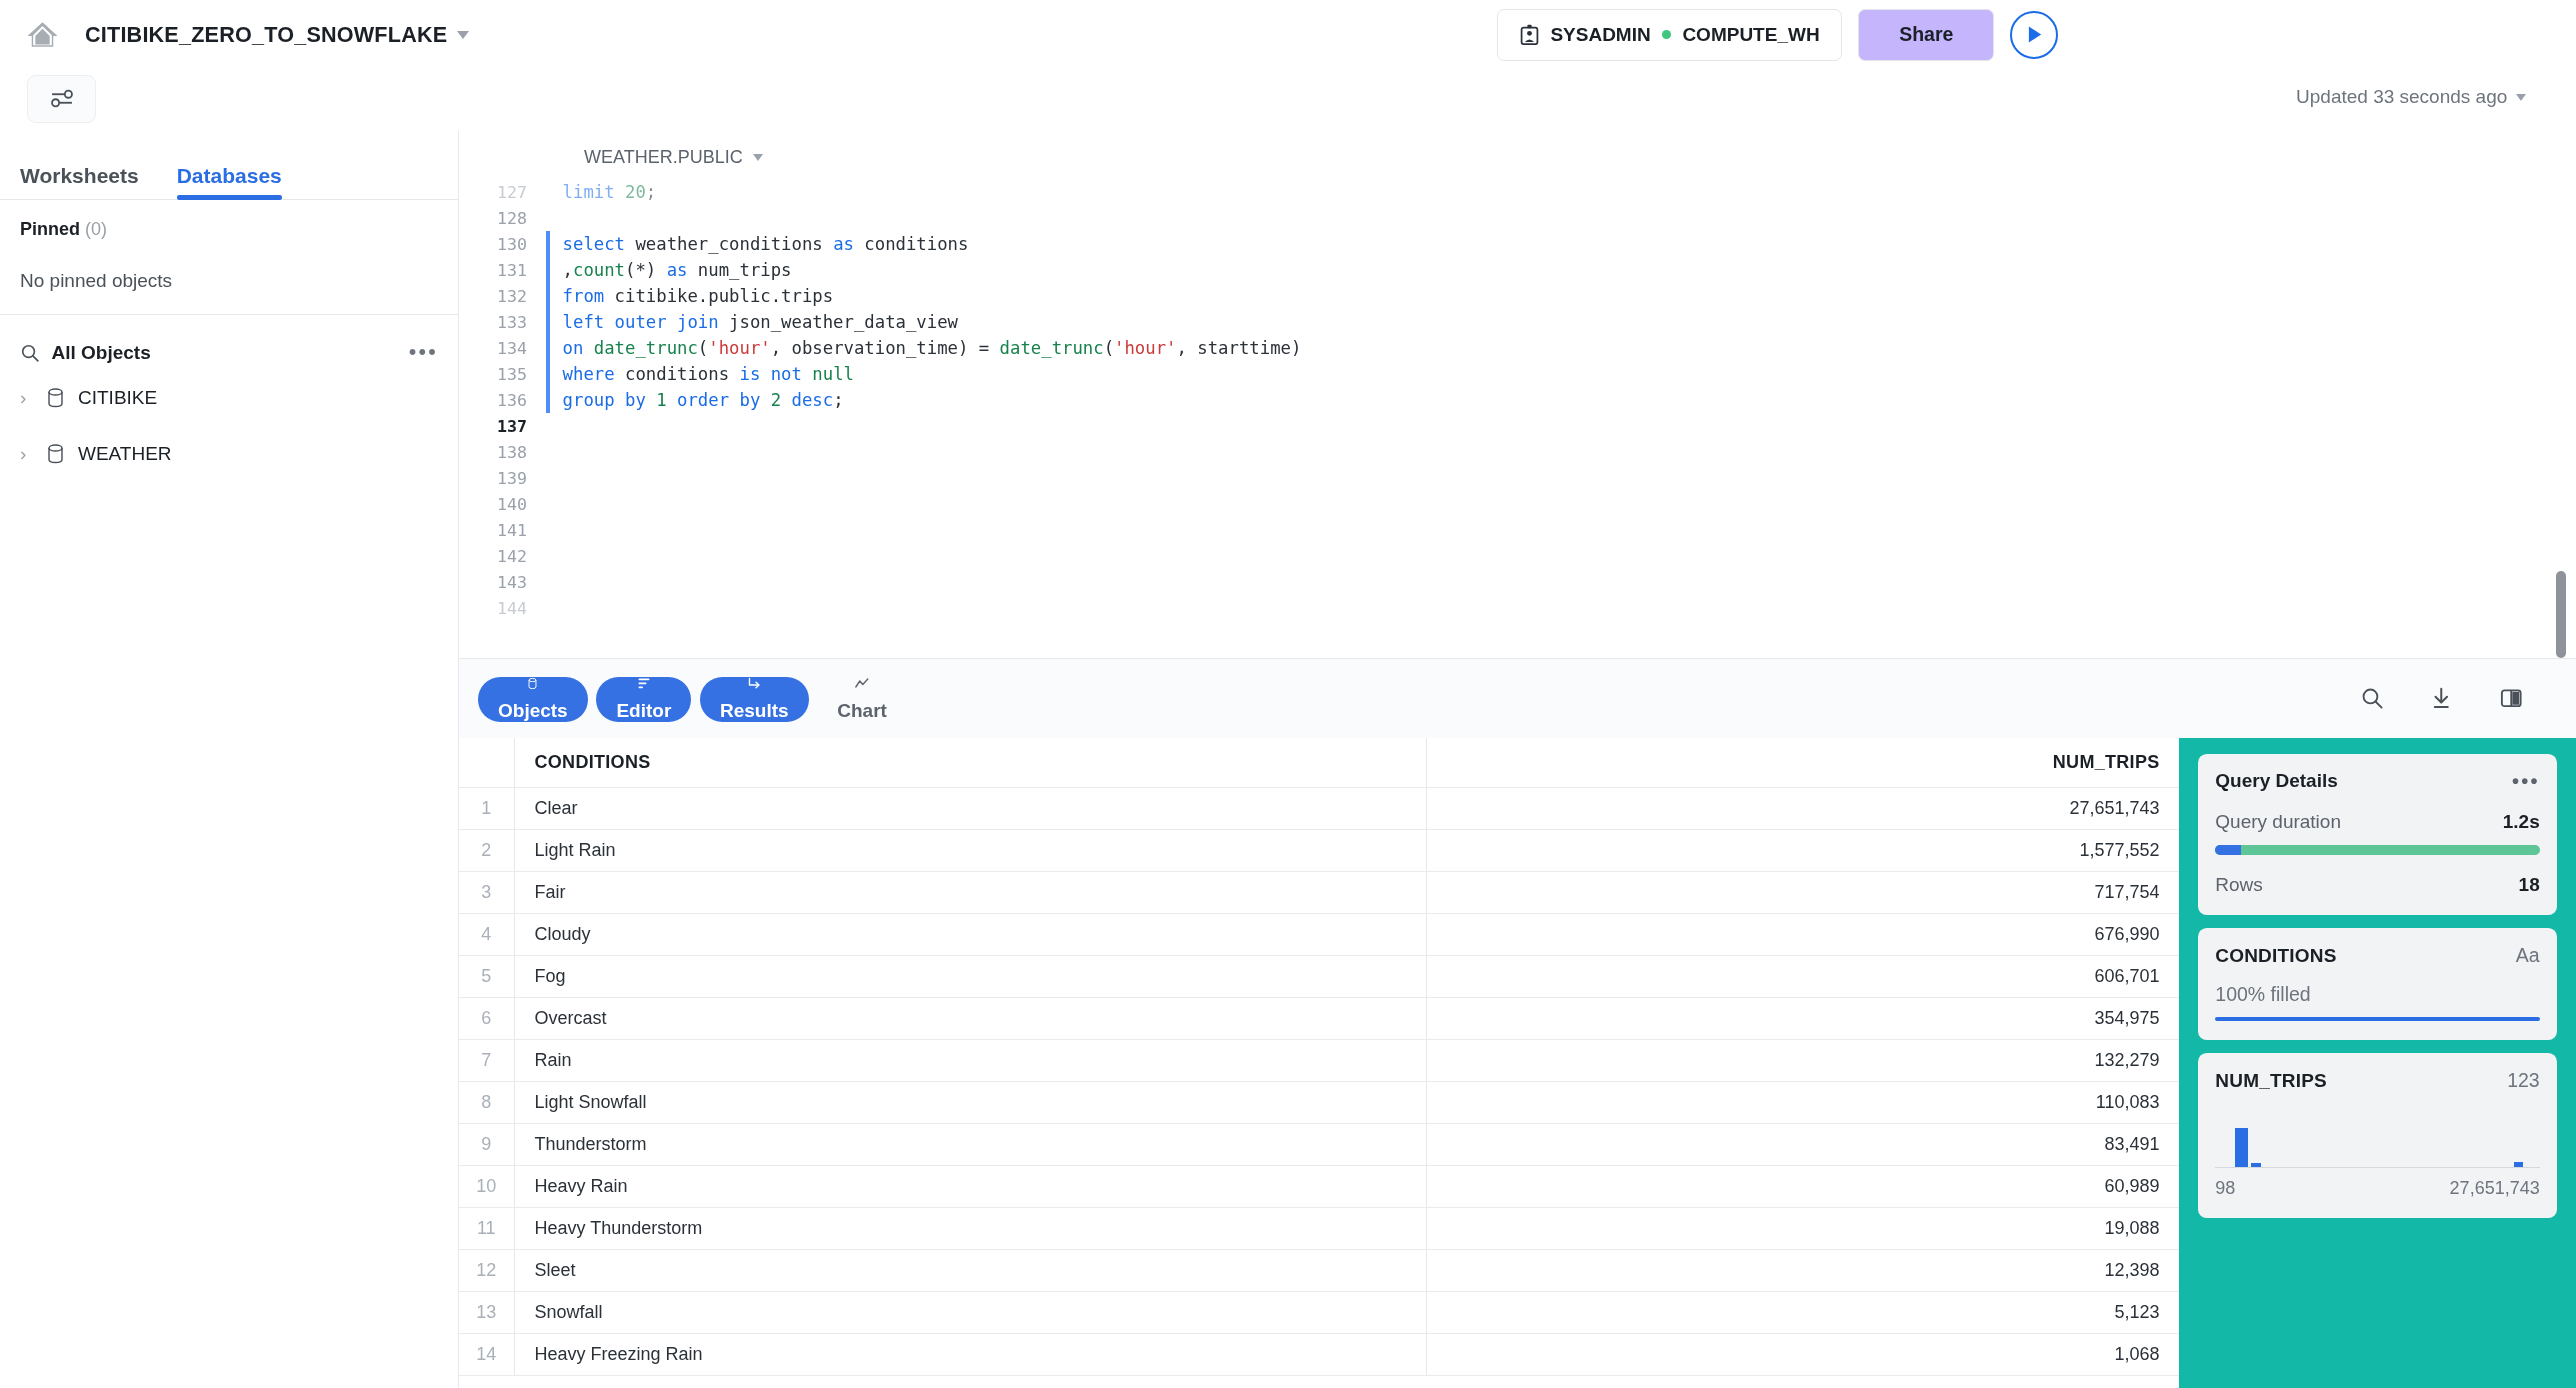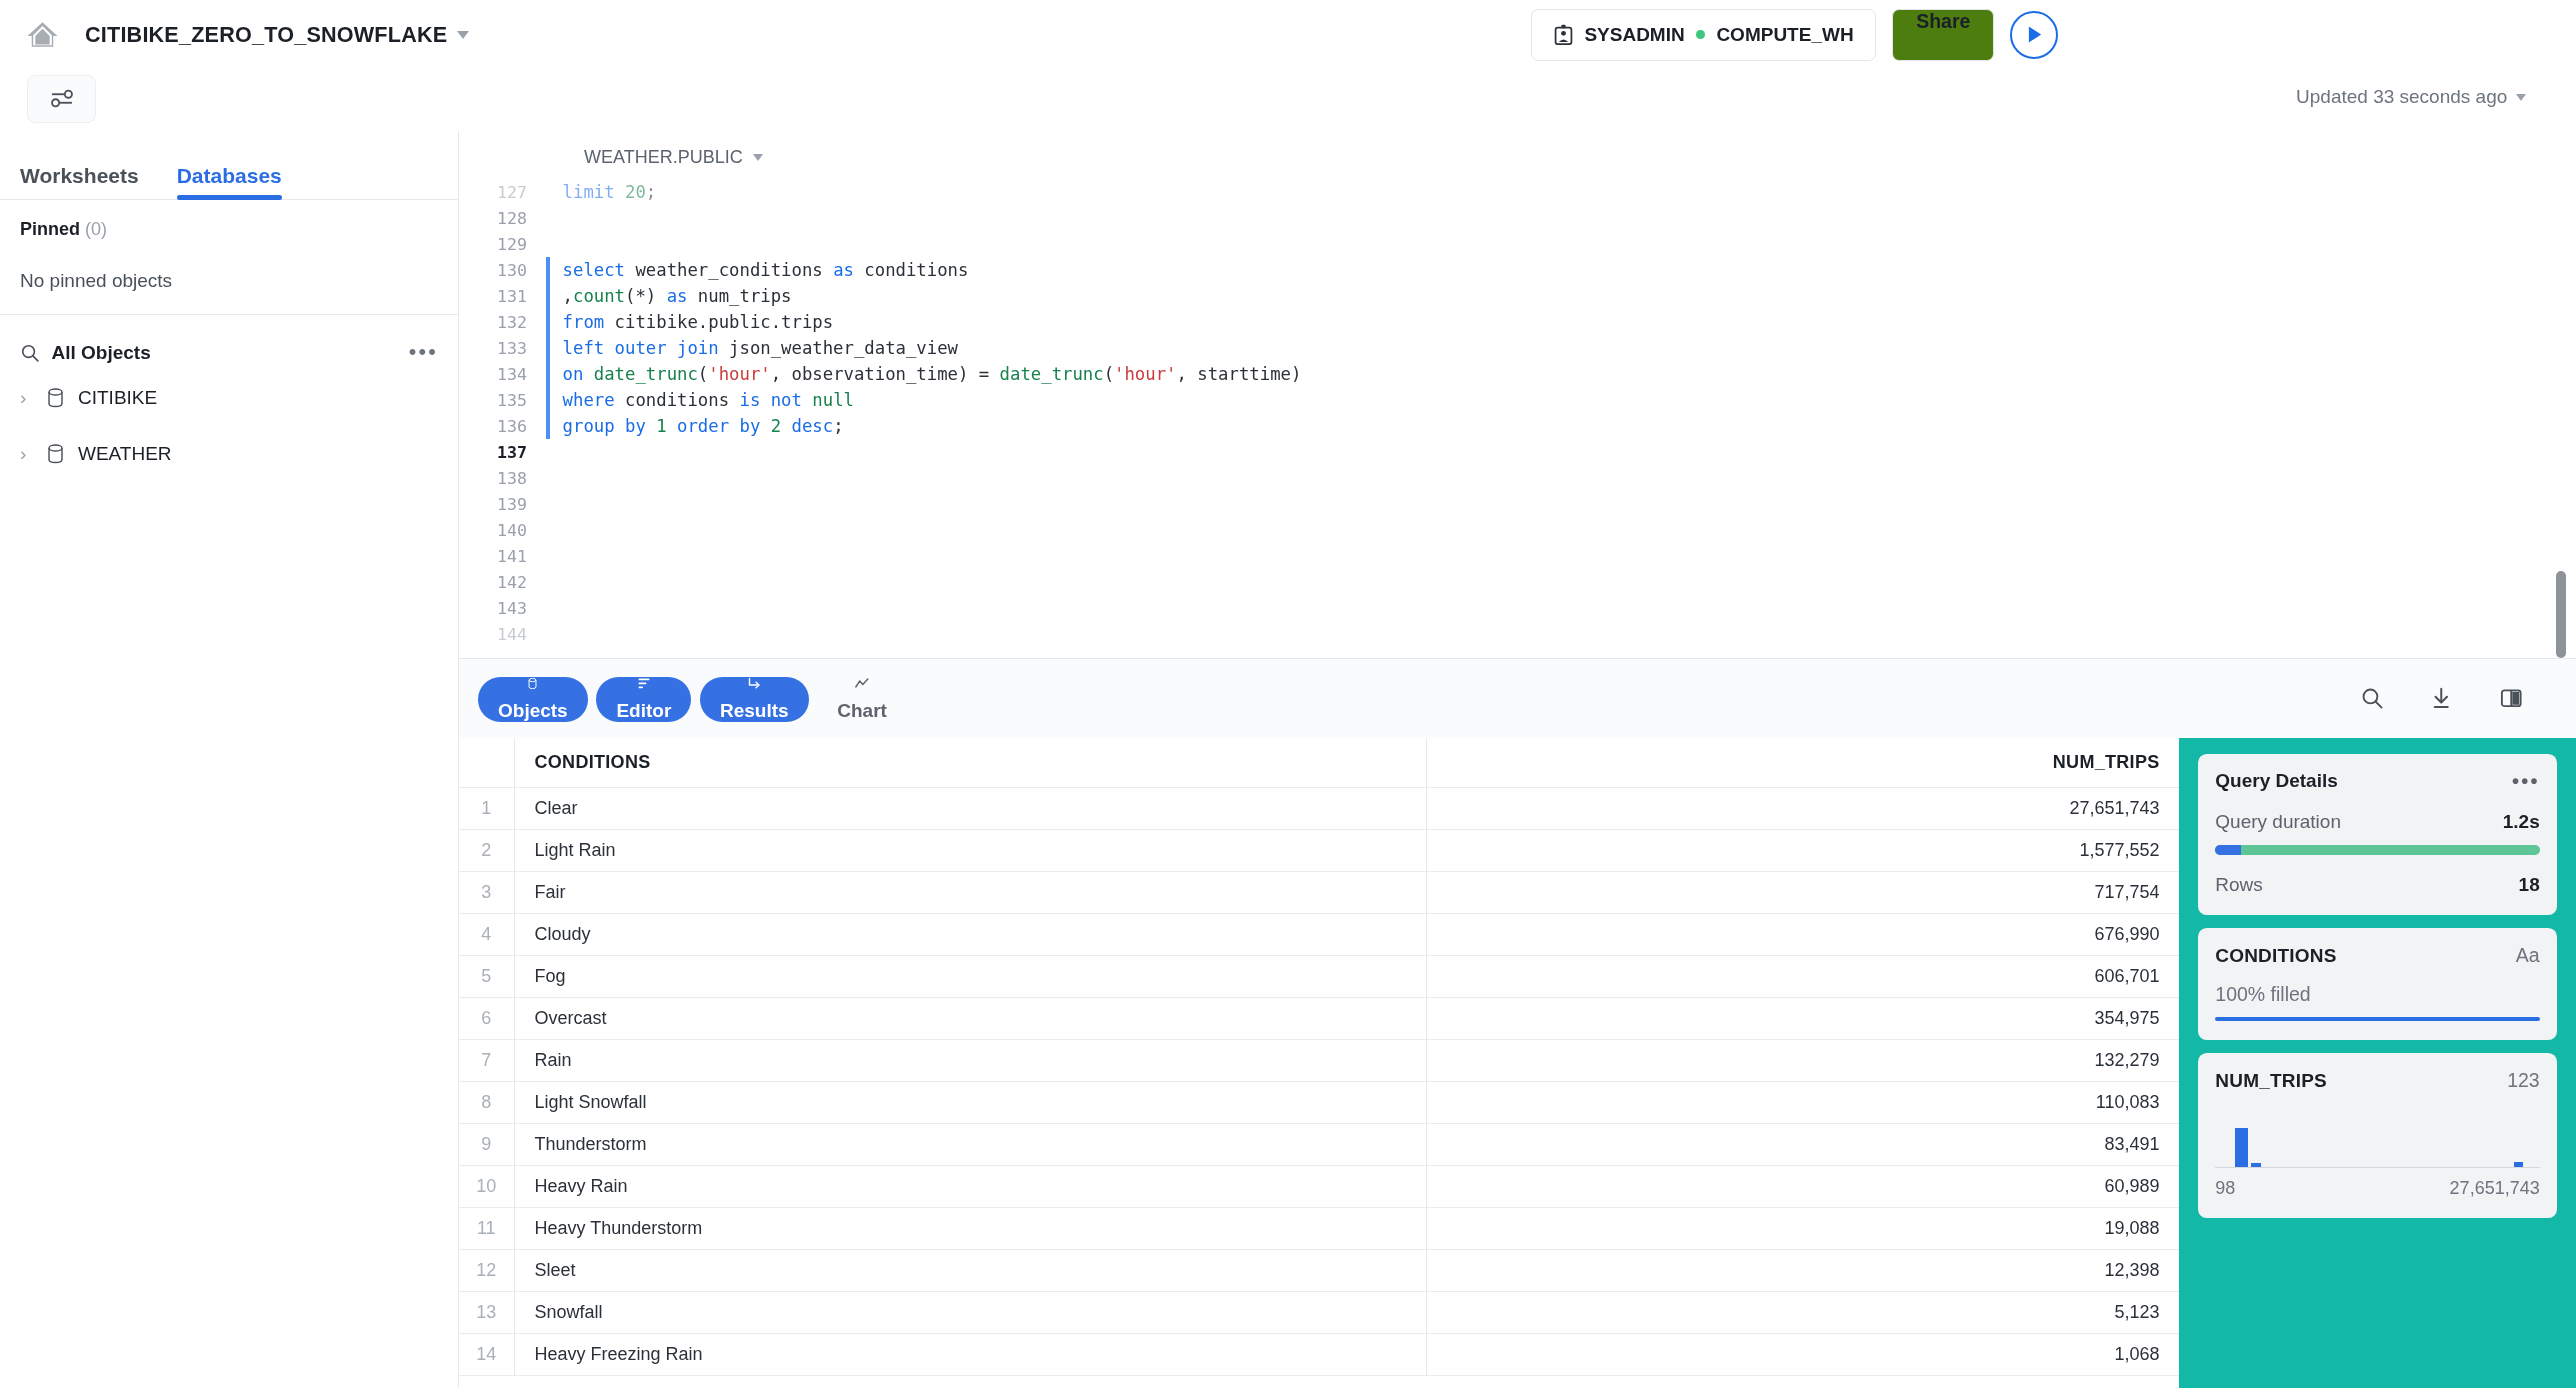--- a/index.html
+++ b/index.html
@@ -36,22 +36,22 @@
   }
   .pill-ctx {
     height: 52px; border: 0.7px solid #e3e5e8; border-radius: 7.2px;
     display: flex; align-items: center; gap: 11.5px; padding: 0 21.6px;
     font-size: 19px; font-weight: 700; color: #1b2027; background: #fff;
     cursor: pointer;
   }
   .dot-green { width: 8.7px; height: 8.7px; border-radius: 50%; background: #3fc77f; }
   .btn-share {
     height: 52px; border: 0.7px solid #e3e5e8; border-radius: 7.2px;
-    display: flex; align-items: flex-start; padding: 0 23px;
-    font-size: 19.5px; font-weight: 700; color: #1b2027; background: #4d7c0f;
+    display: flex; align-items: center; padding: 0 40px;
+    font-size: 19.5px; font-weight: 700; color: #1b2027; background: #c4b5fd;
     cursor: pointer;
   }
   .btn-run {
     width: 48px; height: 48px; border-radius: 50%;
     border: 2.9px solid #1a6ce7; display: flex; align-items: center;
     justify-content: center; cursor: pointer; background: #fff;
   }
   .subbar {
     position: absolute; left: 0; top: 69px; width: 2576px; height: 62px;
     background: #fff;
@@ -323,25 +323,20 @@
     <span class="caret-sm"></span>
   </div>
   <div class="code-wrap" id="code-wrap" style="margin-top: -10px;">
       <div class="code-line" style="opacity: 0.55;">
         <span class="lnum">127</span>
         <span class="gutterbar"></span>
         <span class="codetext"><span class="kw">limit </span><span class="num">20</span><span>;</span></span>
       </div>
       <div class="code-line">
         <span class="lnum">128</span>
-        <span class="gutterbar"></span>
-        <span class="codetext"></span>
-      </div>
-      <div class="code-line">
-        <span class="lnum">129</span>
         <span class="gutterbar"></span>
         <span class="codetext"></span>
       </div>
       <div class="code-line">
         <span class="lnum">130</span>
         <span class="gutterbar on"></span>
         <span class="codetext"><span class="kw">select</span><span> weather_conditions </span><span class="kw">as</span><span> conditions</span></span>
       </div>
       <div class="code-line">
         <span class="lnum">131</span>

